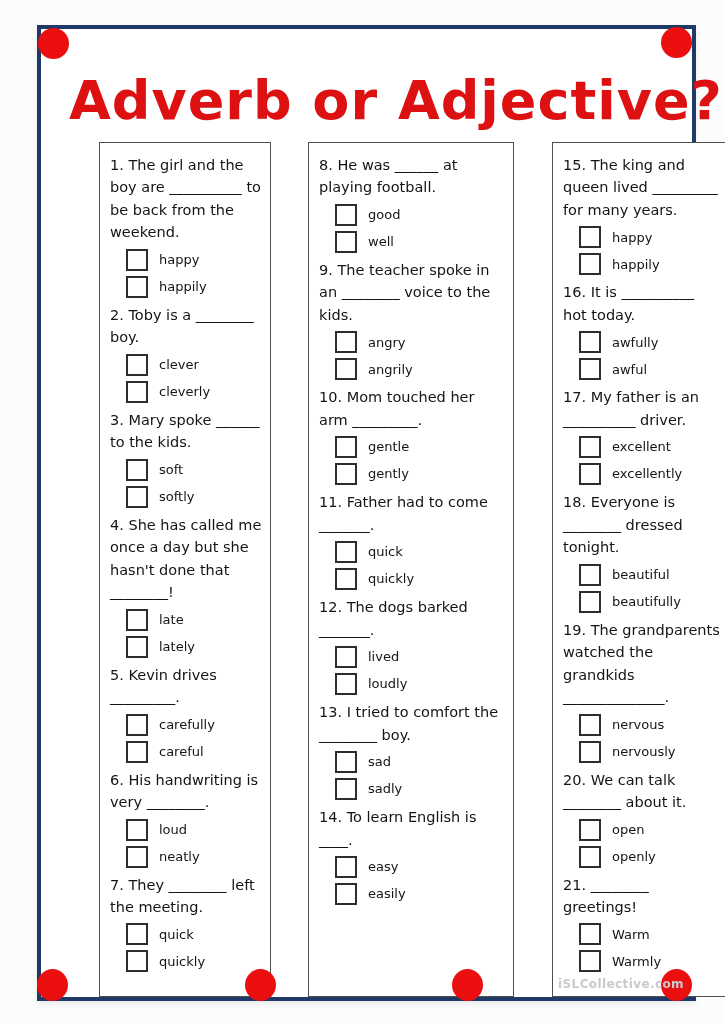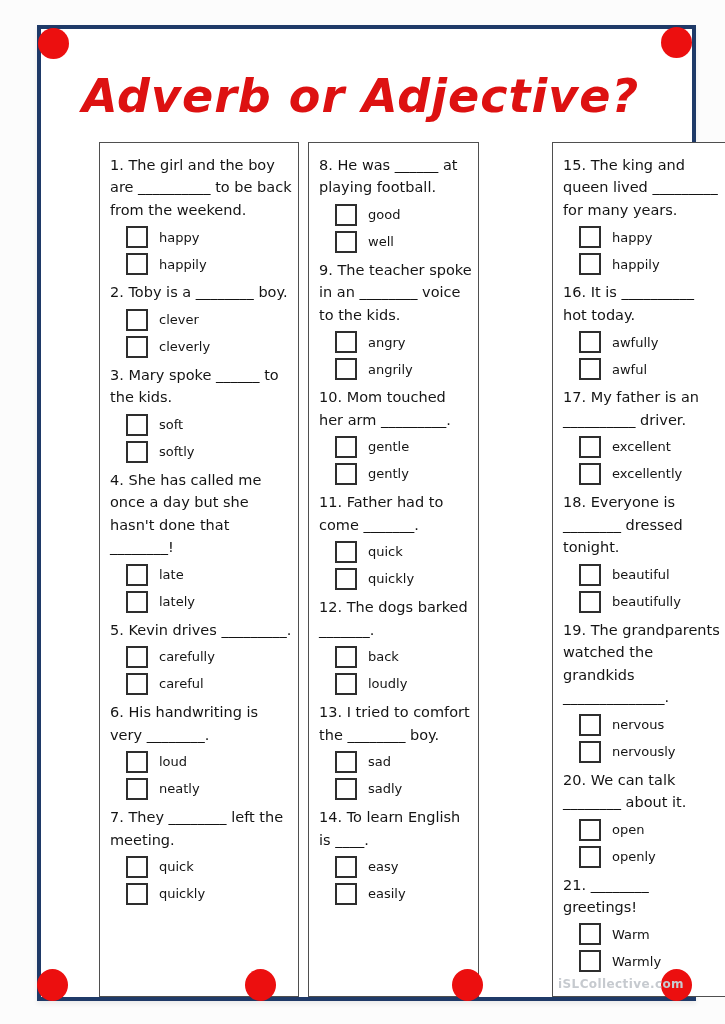--- a/index.html
+++ b/index.html
@@ -19,34 +19,34 @@
   }
   .sheet{
     position:absolute;left:37px;top:25px;width:659px;height:976px;
     box-sizing:border-box;border:4px solid var(--border-navy);
     background:#ffffff;
     box-shadow:0 3px 5px rgba(0,0,0,0.07);
   }
   .title{
     position:absolute;top:40px;left:28px;right:40px;
     text-align:center;
-    font-size:46px;font-weight:bold;font-style:italic;
+    font-size:54px;font-weight:bold;
     color:var(--title-red);
     letter-spacing:1px;
     white-space:nowrap;
   }
   .col{
     position:absolute;top:113px;height:855px;
     box-sizing:border-box;border:1px solid var(--box-border);
     background:#fff;
     padding:5px 6px 0 10px;
     overflow:hidden;
   }
-  .col-0{left:58px;width:200px;}
-  .col-1{left:267px;width:171px;}
+  .col-0{left:58px;width:172px;}
+  .col-1{left:267px;width:206px;}
   .col-2{left:474px;width:177px;margin-left:37px;}
   .q-text{
     font-size:14.5px;line-height:1.55;color:var(--text);
     margin:6px 0 2px 0;
   }
   .opt-row{
     display:flex;align-items:center;
     margin:5px 0 5px 16px;
   }
   .checkbox{
@@ -200,21 +200,21 @@
         </div>
         <div class="opt-row">
           <span class="checkbox"></span>
           <span class="opt-label">quickly</span>
         </div>
       </div>
       <div>
         <div class="q-text">12. The dogs barked _______.</div>
         <div class="opt-row">
           <span class="checkbox"></span>
-          <span class="opt-label">back</span>
+          <span class="opt-label">lived</span>
         </div>
         <div class="opt-row">
           <span class="checkbox"></span>
           <span class="opt-label">loudly</span>
         </div>
       </div>
       <div>
         <div class="q-text">13. I tried to comfort the ________ boy.</div>
         <div class="opt-row">
           <span class="checkbox"></span>

